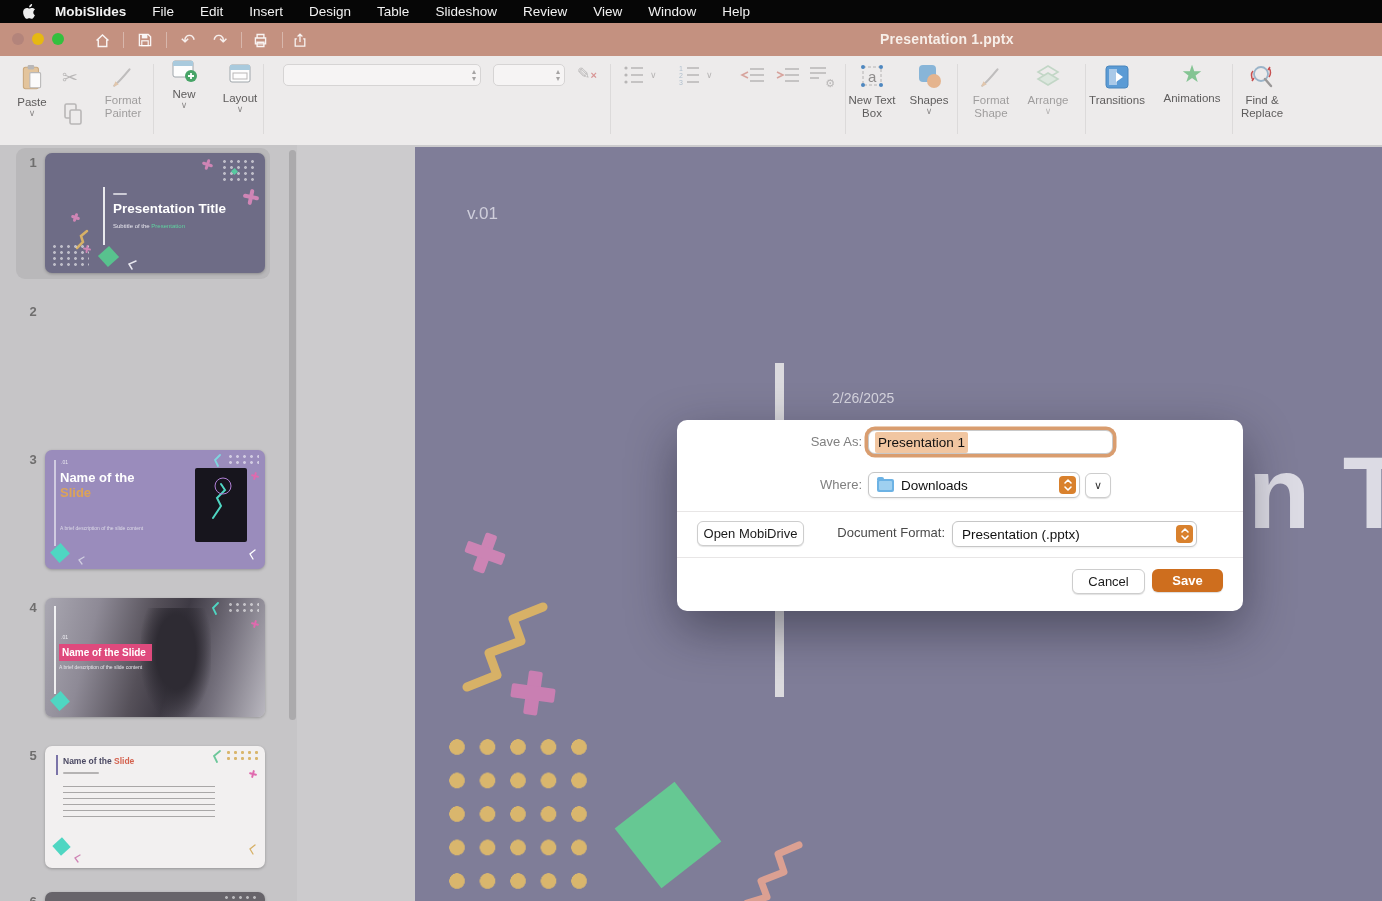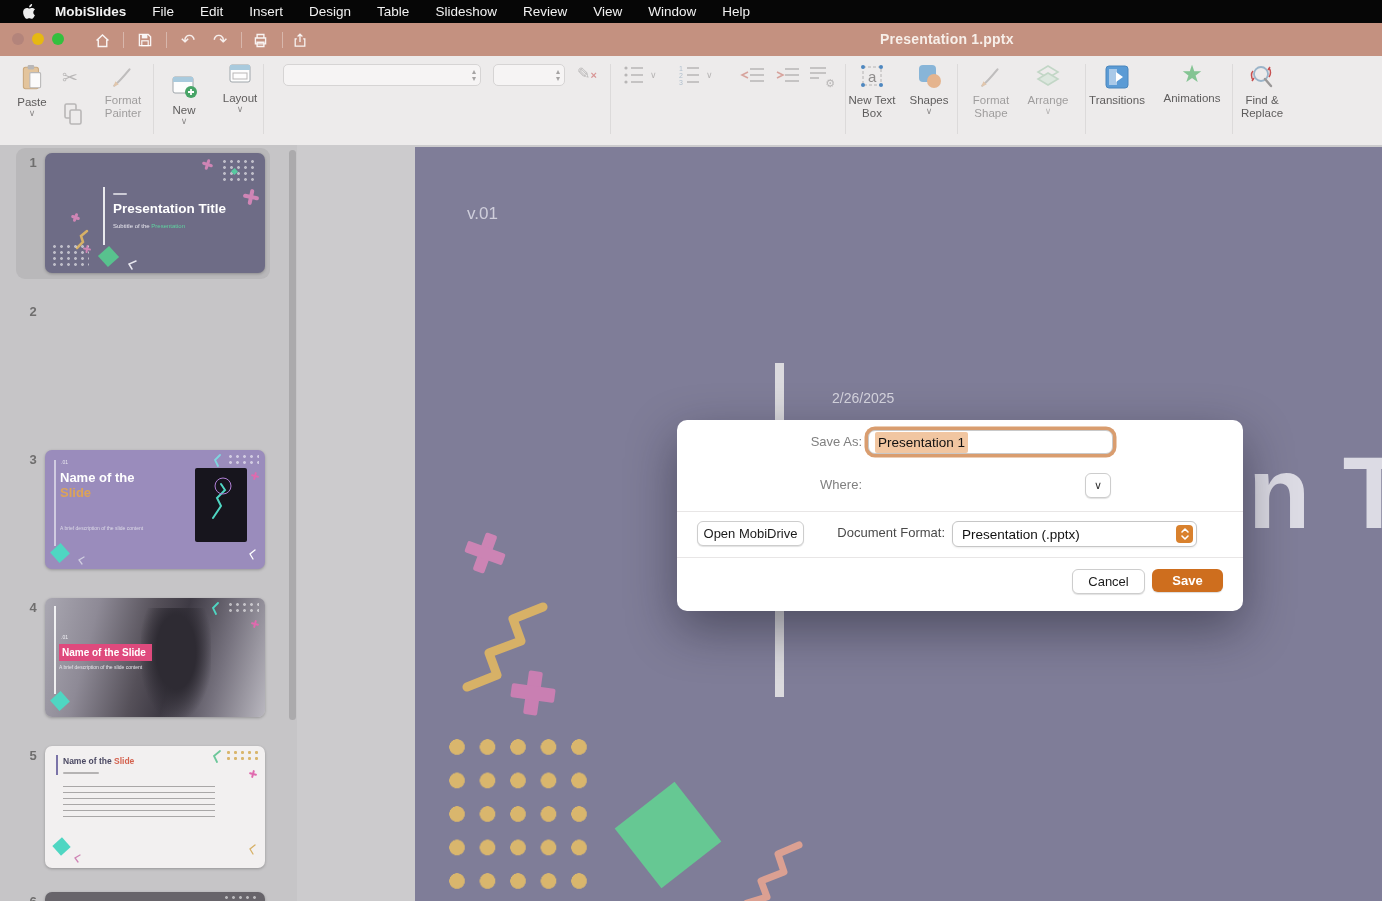--- a/index.html
+++ b/index.html
@@ -155,21 +155,21 @@
   <div class="tbi dim" style="left:96px;top:8px;width:54px;">
     <svg width="26" height="26" viewBox="0 0 24 24">
         <path d="M4 20 C8 17 13 11 18 5" fill="none" stroke="#9a9898" stroke-width="2" stroke-linecap="round"></path>
         <path d="M3 21 L8 19 L5 16 Z" fill="#d9a97a"></path>
       </svg>
     <span class="tb-label" style="width:52px;">Format Painter</span>
   </div>
 
   <div class="tgsep" style="left:153px;"></div>
 
-  <div class="tbi" style="left:162px;top:18px;width:44px;justify-content:flex-end;">
+  <div class="tbi" style="left:162px;top:2px;width:44px;justify-content:flex-end;">
     <svg width="28" height="26" viewBox="0 0 28 26">
         <rect x="3" y="3" width="20" height="16" rx="2" fill="#fdfdfd" stroke="#9fa6ab"></rect>
         <rect x="3" y="3" width="20" height="5" fill="#a9cadd"></rect>
         <circle cx="21" cy="18" r="6" fill="#47a467"></circle>
         <path d="M21 15 V21 M18 18 H24" stroke="#fff" stroke-width="1.8"></path>
       </svg>
     <span class="tb-label"><span>New</span><span class="chev">∨</span></span>
   </div>
 
   <div class="tbi" style="left:216px;top:6px;width:48px;">
@@ -458,20 +458,29 @@
   </div>
 </div>
 
 <div id="dialog">
   <div class="dlabel" style="left:0;top:14px;width:185px;">Save As:</div>
   <div id="fname-field">
     <span class="seltext">Presentation 1</span>
   </div>
 
   <div class="dlabel" style="left:0;top:57px;width:185px;">Where:</div>
+  <div class="ddown" style="left:191px;top:52px;width:210px;">
+    <span class="folder"></span>
+    <span>Downloads</span>
+    <span class="stepper">
+      <svg width="12" height="14" viewBox="0 0 12 14">
+          <path d="M3 5 L6 2 L9 5 M3 9 L6 12 L9 9" fill="none" stroke="#fff" stroke-width="1.6" stroke-linecap="round" stroke-linejoin="round"></path>
+        </svg>
+    </span>
+  </div>
   <div class="wbtn" style="left:408px;top:53px;width:24px;height:23px;">
     <span style="font-size:11px;color:#333;">∨</span>
   </div>
 
   <div class="divline" style="top:91px;"></div>
 
   <div class="wbtn" style="left:20px;top:101px;width:105px;height:23px;text-align:center;">Open MobiDrive</div>
   <div class="dlabel" style="left:145px;top:105px;width:123px;color:#4a4a4a;">Document Format:</div>
   <div class="ddown" style="left:275px;top:101px;width:243px;">
     <span style="margin-left:9px;">Presentation (.pptx)</span>

